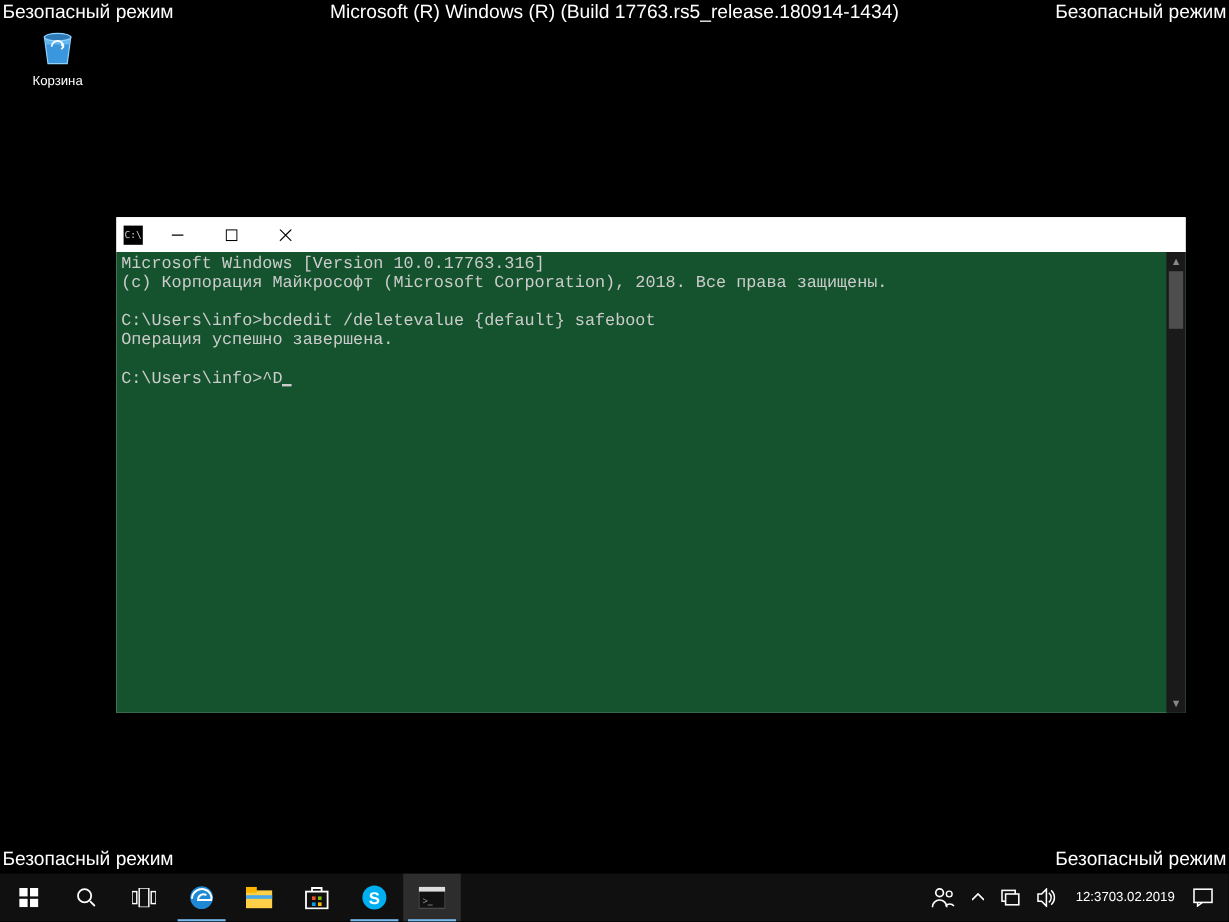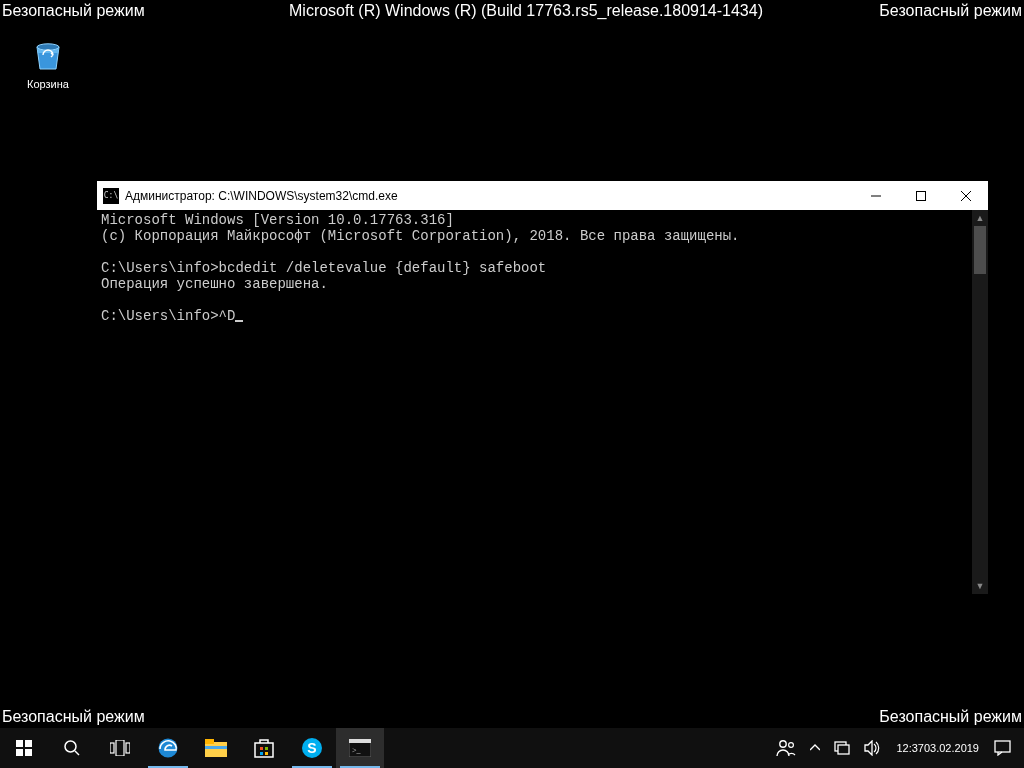--- a/index.html
+++ b/index.html
@@ -13,28 +13,28 @@
 
   
   .corner {
     position: absolute;
     font-size: 16px;
     color: #fff;
     white-space: nowrap;
   }
   .corner.tl { top: 2px; left: 2px; }
   .corner.tr { top: 2px; right: 2px; }
-  .corner.tc { top: 2px; left: 50%; transform: translateX(-50%); margin-left: 14px; }
+  .corner.tc { top: 2px; left: 50%; transform: translateX(-50%); }
   .corner.bl { bottom: 42px; left: 2px; }
   .corner.br { bottom: 42px; right: 2px; }
 
   
   .desktop-icon {
     position: absolute;
-    top: 34px;
+    top: 18px;
     left: 16px;
     width: 64px;
     text-align: center;
     cursor: pointer;
   }
   .desktop-icon .bin {
     width: 40px; height: 40px;
     margin: 0 auto 4px;
     display: flex; align-items: center; justify-content: center;
   }
@@ -74,21 +74,21 @@
   .titlebar .btn {
     width: 45px; height: 29px;
     display: flex; align-items: center; justify-content: center;
     cursor: pointer;
     color:#000;
   }
 
   .cmd-body-wrap {
     flex: 1;
     display: flex;
-    background: #000000;
+    background: #14532d;
   }
   .cmd-body {
     flex: 1;
     padding: 2px 4px;
     font-family: Consolas, "Courier New", monospace;
     font-size: 14px;
     line-height: 16px;
     color: #ccc;
     white-space: pre;
     overflow: hidden;
@@ -200,21 +200,20 @@
       <ellipse cx="19" cy="12" rx="11" ry="3.2" fill="#2e7ab6" stroke="#8fd3ff" stroke-width="1"></ellipse>
       <path d="M14 20 a5 5 0 1 1 10 0 M24 20 l-2 -2 M24 20 l-2 2" stroke="#fff" stroke-width="1.4" fill="none"></path>
     </svg>
   </div>
   <div class="label">Корзина</div>
 </div>
 
 <div class="cmd-window">
   <div class="titlebar">
     <div class="icon">C:\</div>
-    <div class="title">Администратор: C:\WINDOWS\system32\cmd.exe</div>
     <div class="btn">
       <svg width="10" height="10" viewBox="0 0 10 10">
           <line x1="0" y1="5" x2="10" y2="5" stroke="#000" stroke-width="1"></line>
         </svg>
     </div>
     <div class="btn">
       <svg width="10" height="10" viewBox="0 0 10 10">
           <rect x="0.5" y="0.5" width="9" height="9" fill="none" stroke="#000" stroke-width="1"></rect>
         </svg>
     </div>

